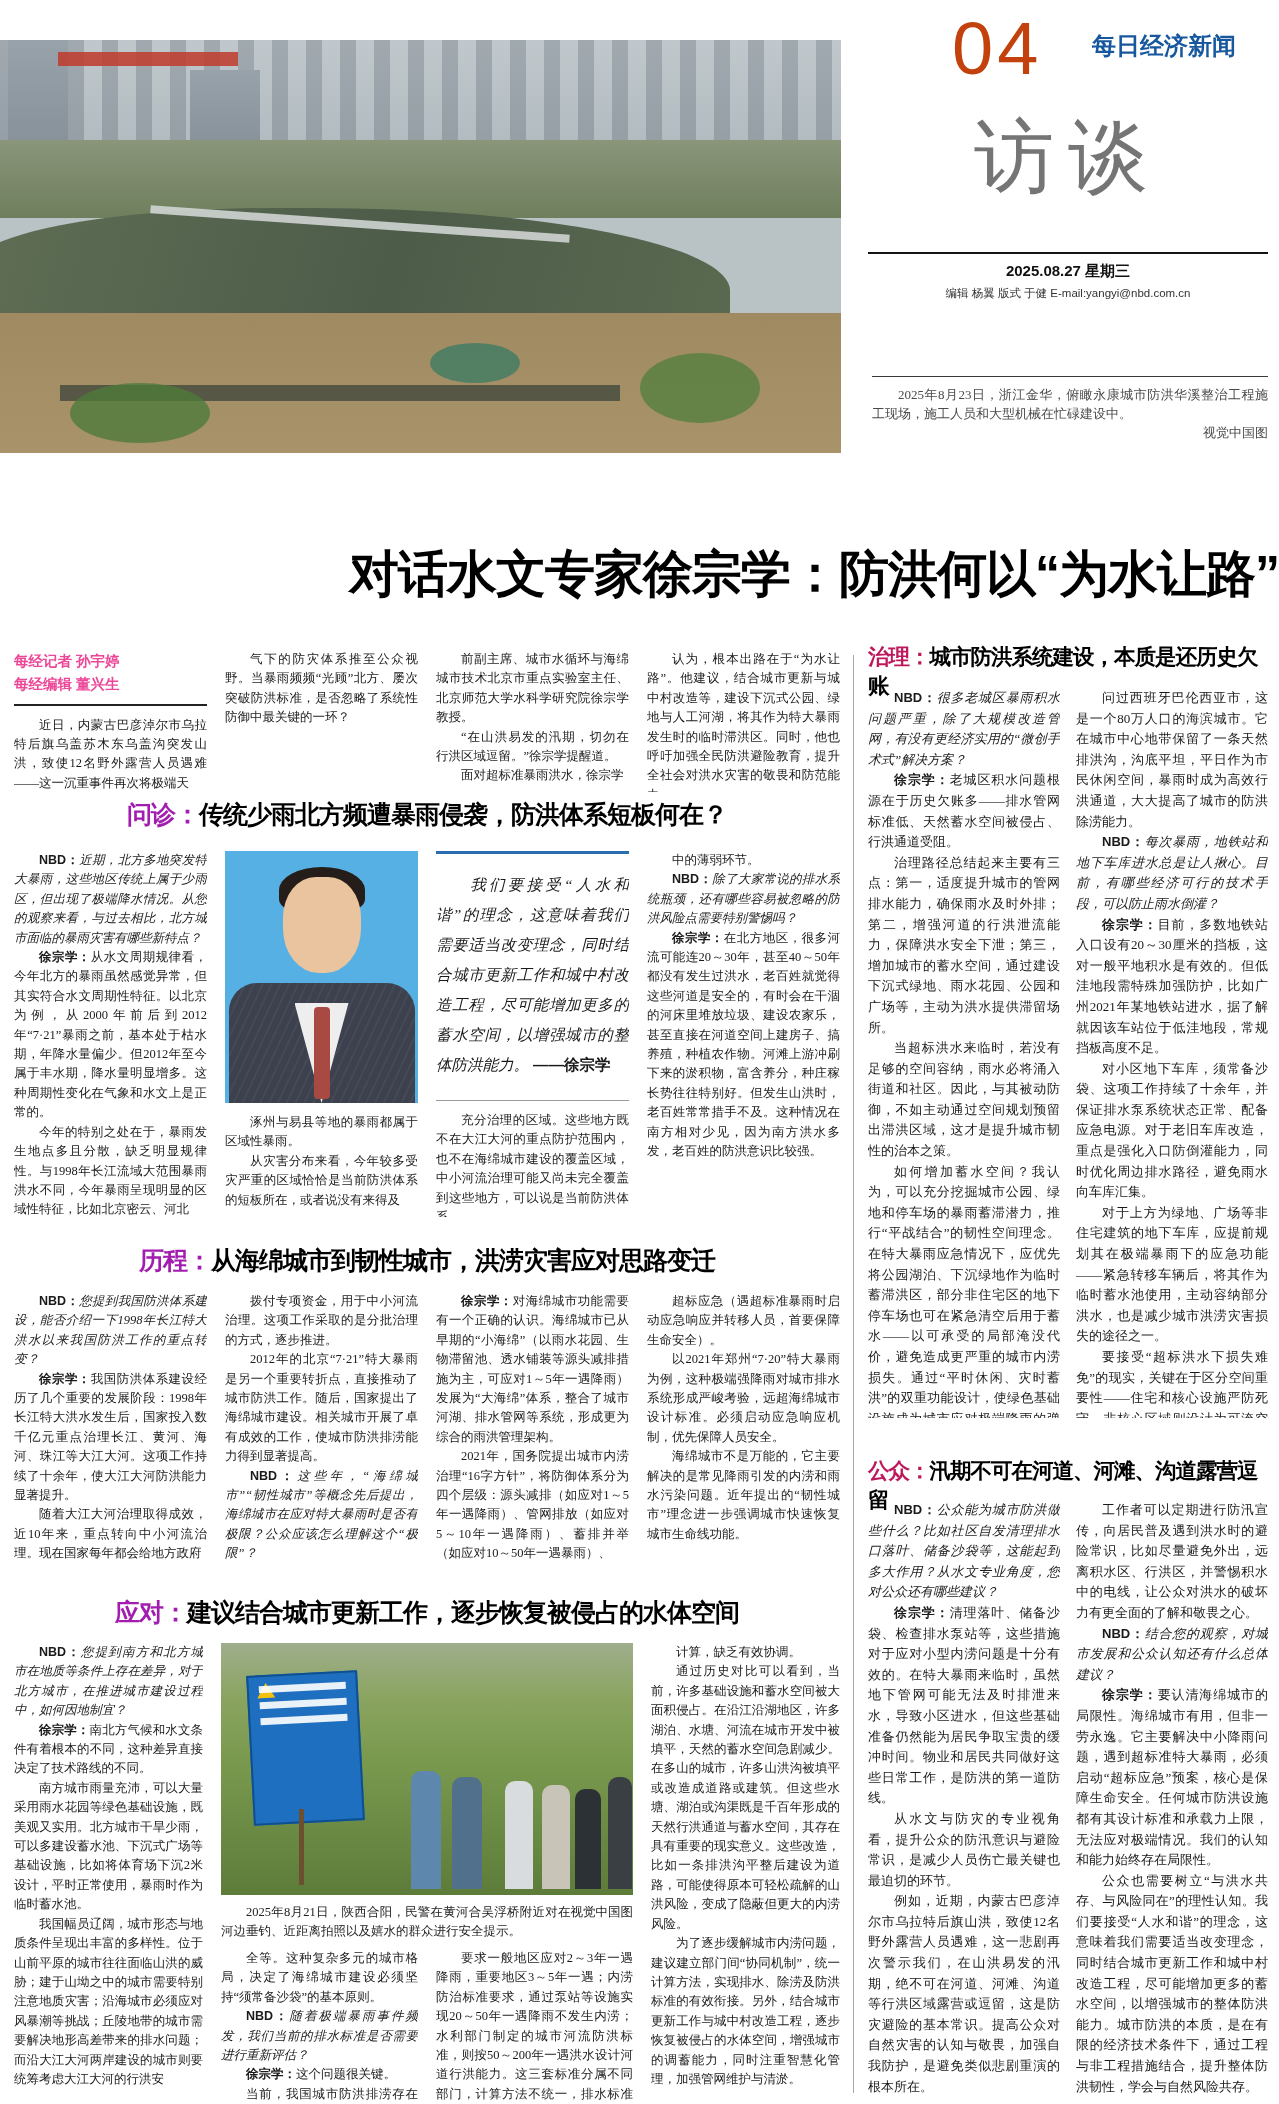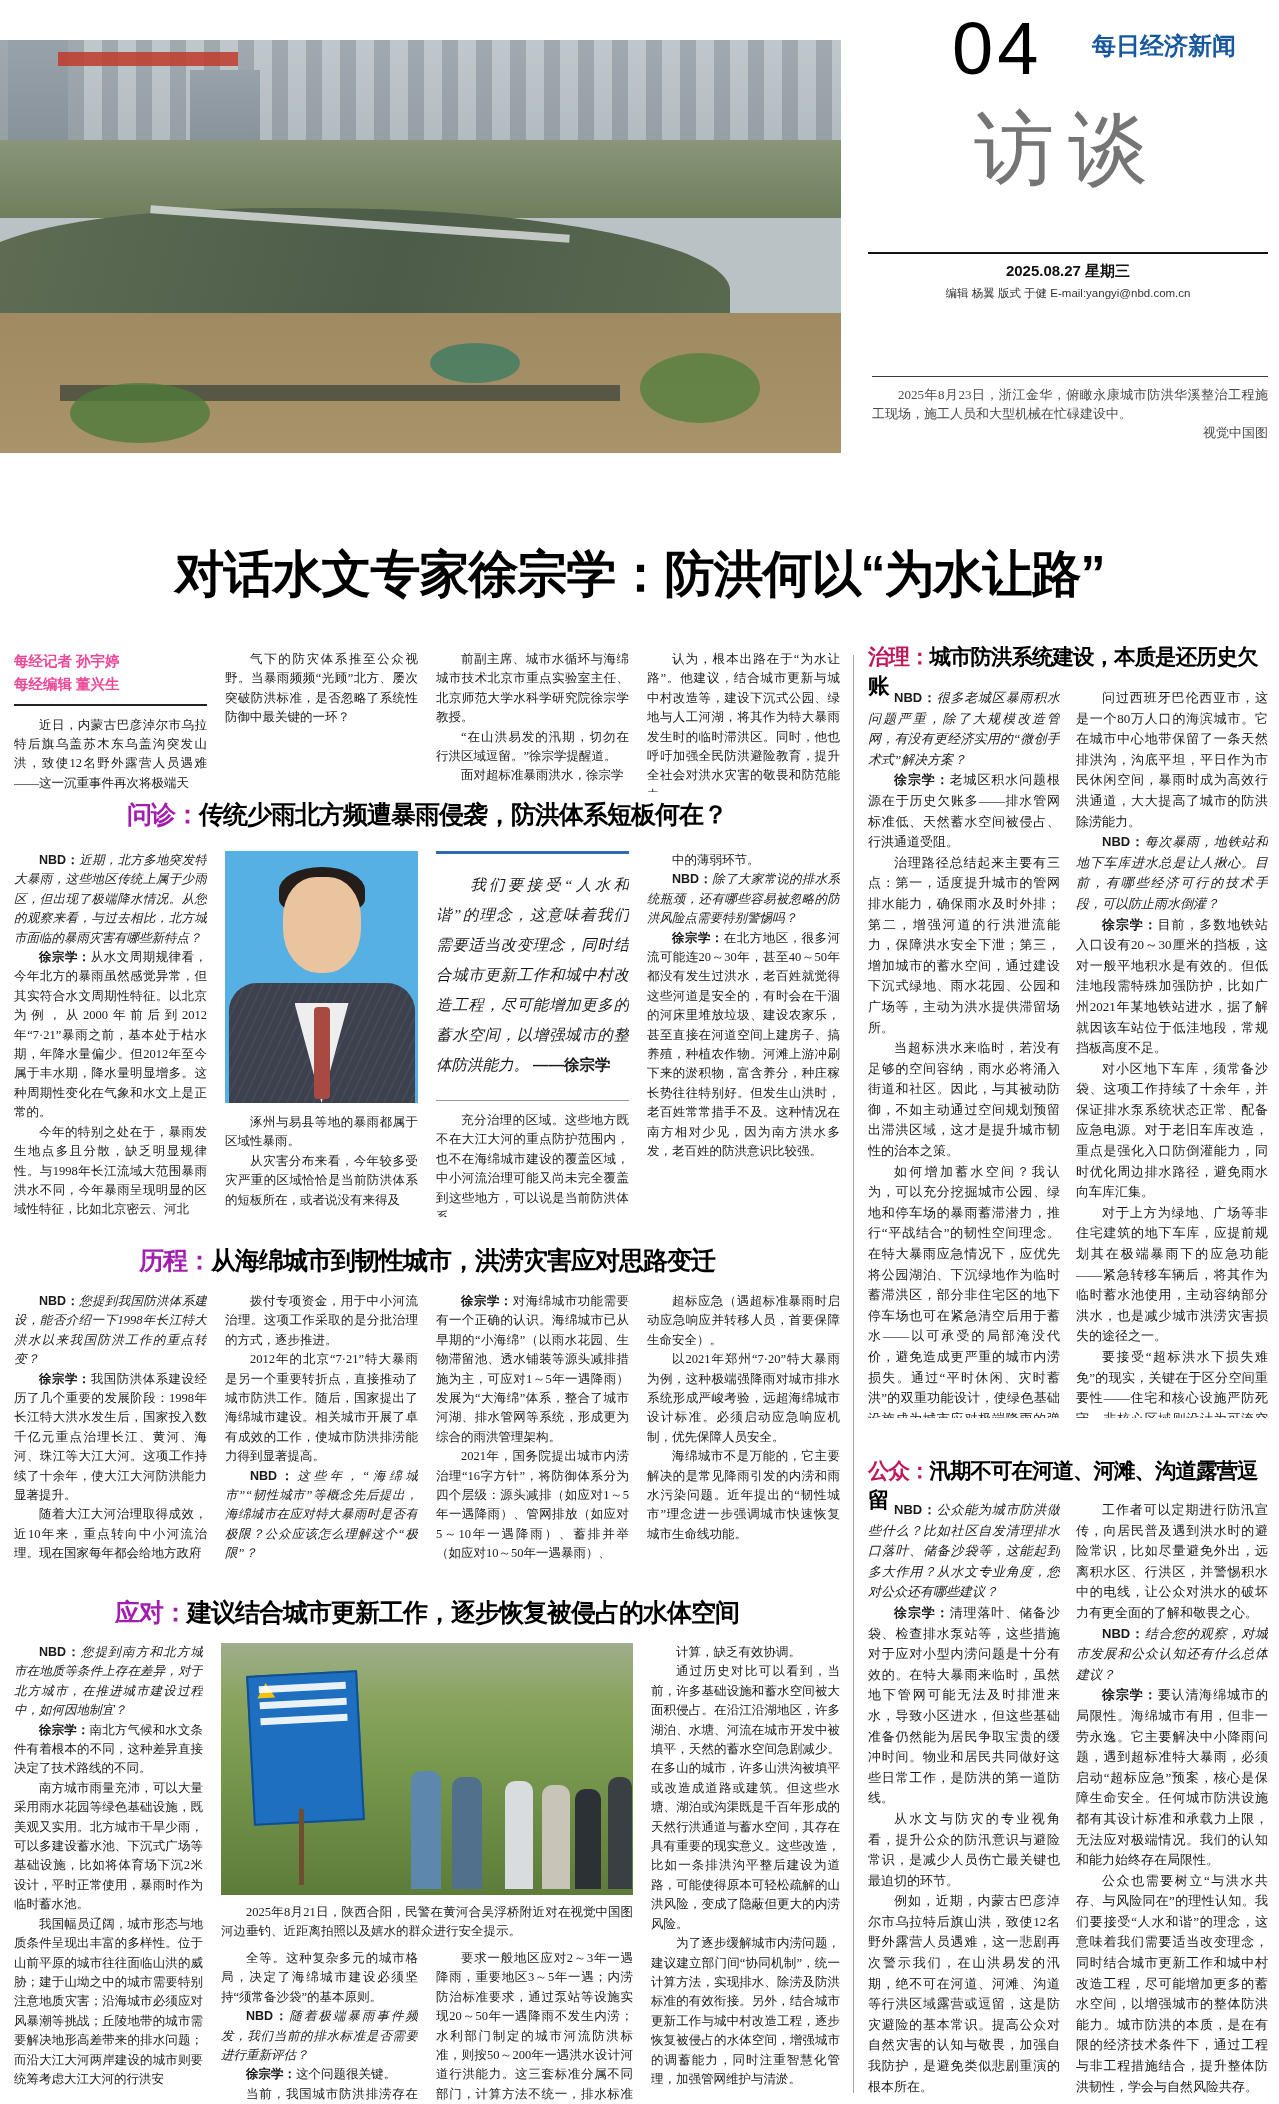--- a/index.html
+++ b/index.html
@@ -16,39 +16,39 @@
     background:linear-gradient(#8a957a,#6f7f5d);}
   .hero .water{position:absolute;top:168px;left:-30px;width:760px;height:150px;border-radius:40% 55% 30% 40%;
     background:linear-gradient(105deg,#5f6e54 0%,#4c5c49 55%,#5a6a50 100%);}
   .hero .bridge{position:absolute;top:180px;left:150px;width:420px;height:8px;background:#cfd4d2;transform:rotate(4deg);opacity:.9;}
   .hero .dirt{position:absolute;bottom:0;left:0;right:0;height:140px;
     background:linear-gradient(#9f8a62,#a9936b);}
   .hero .patch{position:absolute;border-radius:50%;background:#4f7b3b;opacity:.8;}
   .hero .wall{position:absolute;bottom:52px;left:60px;width:560px;height:16px;background:#3c4438;opacity:.75;}
   
   .mast-num{position:absolute;left:952px;top:6px;width:150px;font-family:"Liberation Sans",sans-serif;
-    font-size:74px;font-weight:400;color:#000000;letter-spacing:4px;}
+    font-size:74px;font-weight:400;color:#c2410c;letter-spacing:4px;}
   .mast-brand{position:absolute;left:1092px;top:30px;width:180px;font-family:"Liberation Sans",sans-serif;
     font-size:24px;font-weight:bold;color:#17579e;}
-  .mast-section{position:absolute;left:868px;top:96px;width:400px;text-align:center;
+  .mast-section{position:absolute;left:868px;top:104px;width:400px;text-align:center;
     font-family:Liberation Serif, serif;font-size:80px;color:#757575;letter-spacing:14px;}
   .mast-rule{position:absolute;left:868px;top:252px;width:400px;height:2px;background:#141414;}
   .mast-date{position:absolute;left:868px;top:262px;width:400px;text-align:center;
     font-family:"Liberation Sans",sans-serif;font-size:15px;font-weight:bold;color:#111;}
   .mast-staff{position:absolute;left:868px;top:286px;width:400px;text-align:center;
     font-family:"Liberation Sans",sans-serif;font-size:11.5px;color:#333;}
   
   .top-caption{position:absolute;left:872px;top:376px;width:396px;border-top:1.5px solid #3a3a3a;
     padding-top:8px;font-size:13px;line-height:19px;color:#4a4a4a;text-align:justify;}
   .top-caption .ind{display:inline-block;width:2em;}
   .top-caption .credit{display:block;text-align:right;}
   
   .kicker{position:absolute;left:0;top:486px;width:1279px;text-align:center;
     font-family:"Liberation Sans",sans-serif;font-size:37px;font-weight:bold;color:#0d0d0d;letter-spacing:1px;}
-  .main-head{position:absolute;left:0;top:541px;width:1279px;margin:0;text-align:center;
+  .main-head{position:absolute;left:0;top:541px;width:1279px;margin:0;text-align:right;
     font-family:"Liberation Sans",sans-serif;font-size:50px;font-weight:bold;color:#000;letter-spacing:-1px;}
   
   .vrule{position:absolute;left:853px;top:655px;width:1px;height:1438px;background:#a8a8a8;}
   
   .cols{display:flex;gap:18px;}
   .col{flex:1;min-width:0;overflow:hidden;text-align:justify;}
   .lblock .col{font-size:12.5px;line-height:19.4px;}
   .rblock .col{font-size:13px;line-height:20.6px;}
   .para{margin:0;text-indent:2em;}
   .para.q{font-style:italic;}

